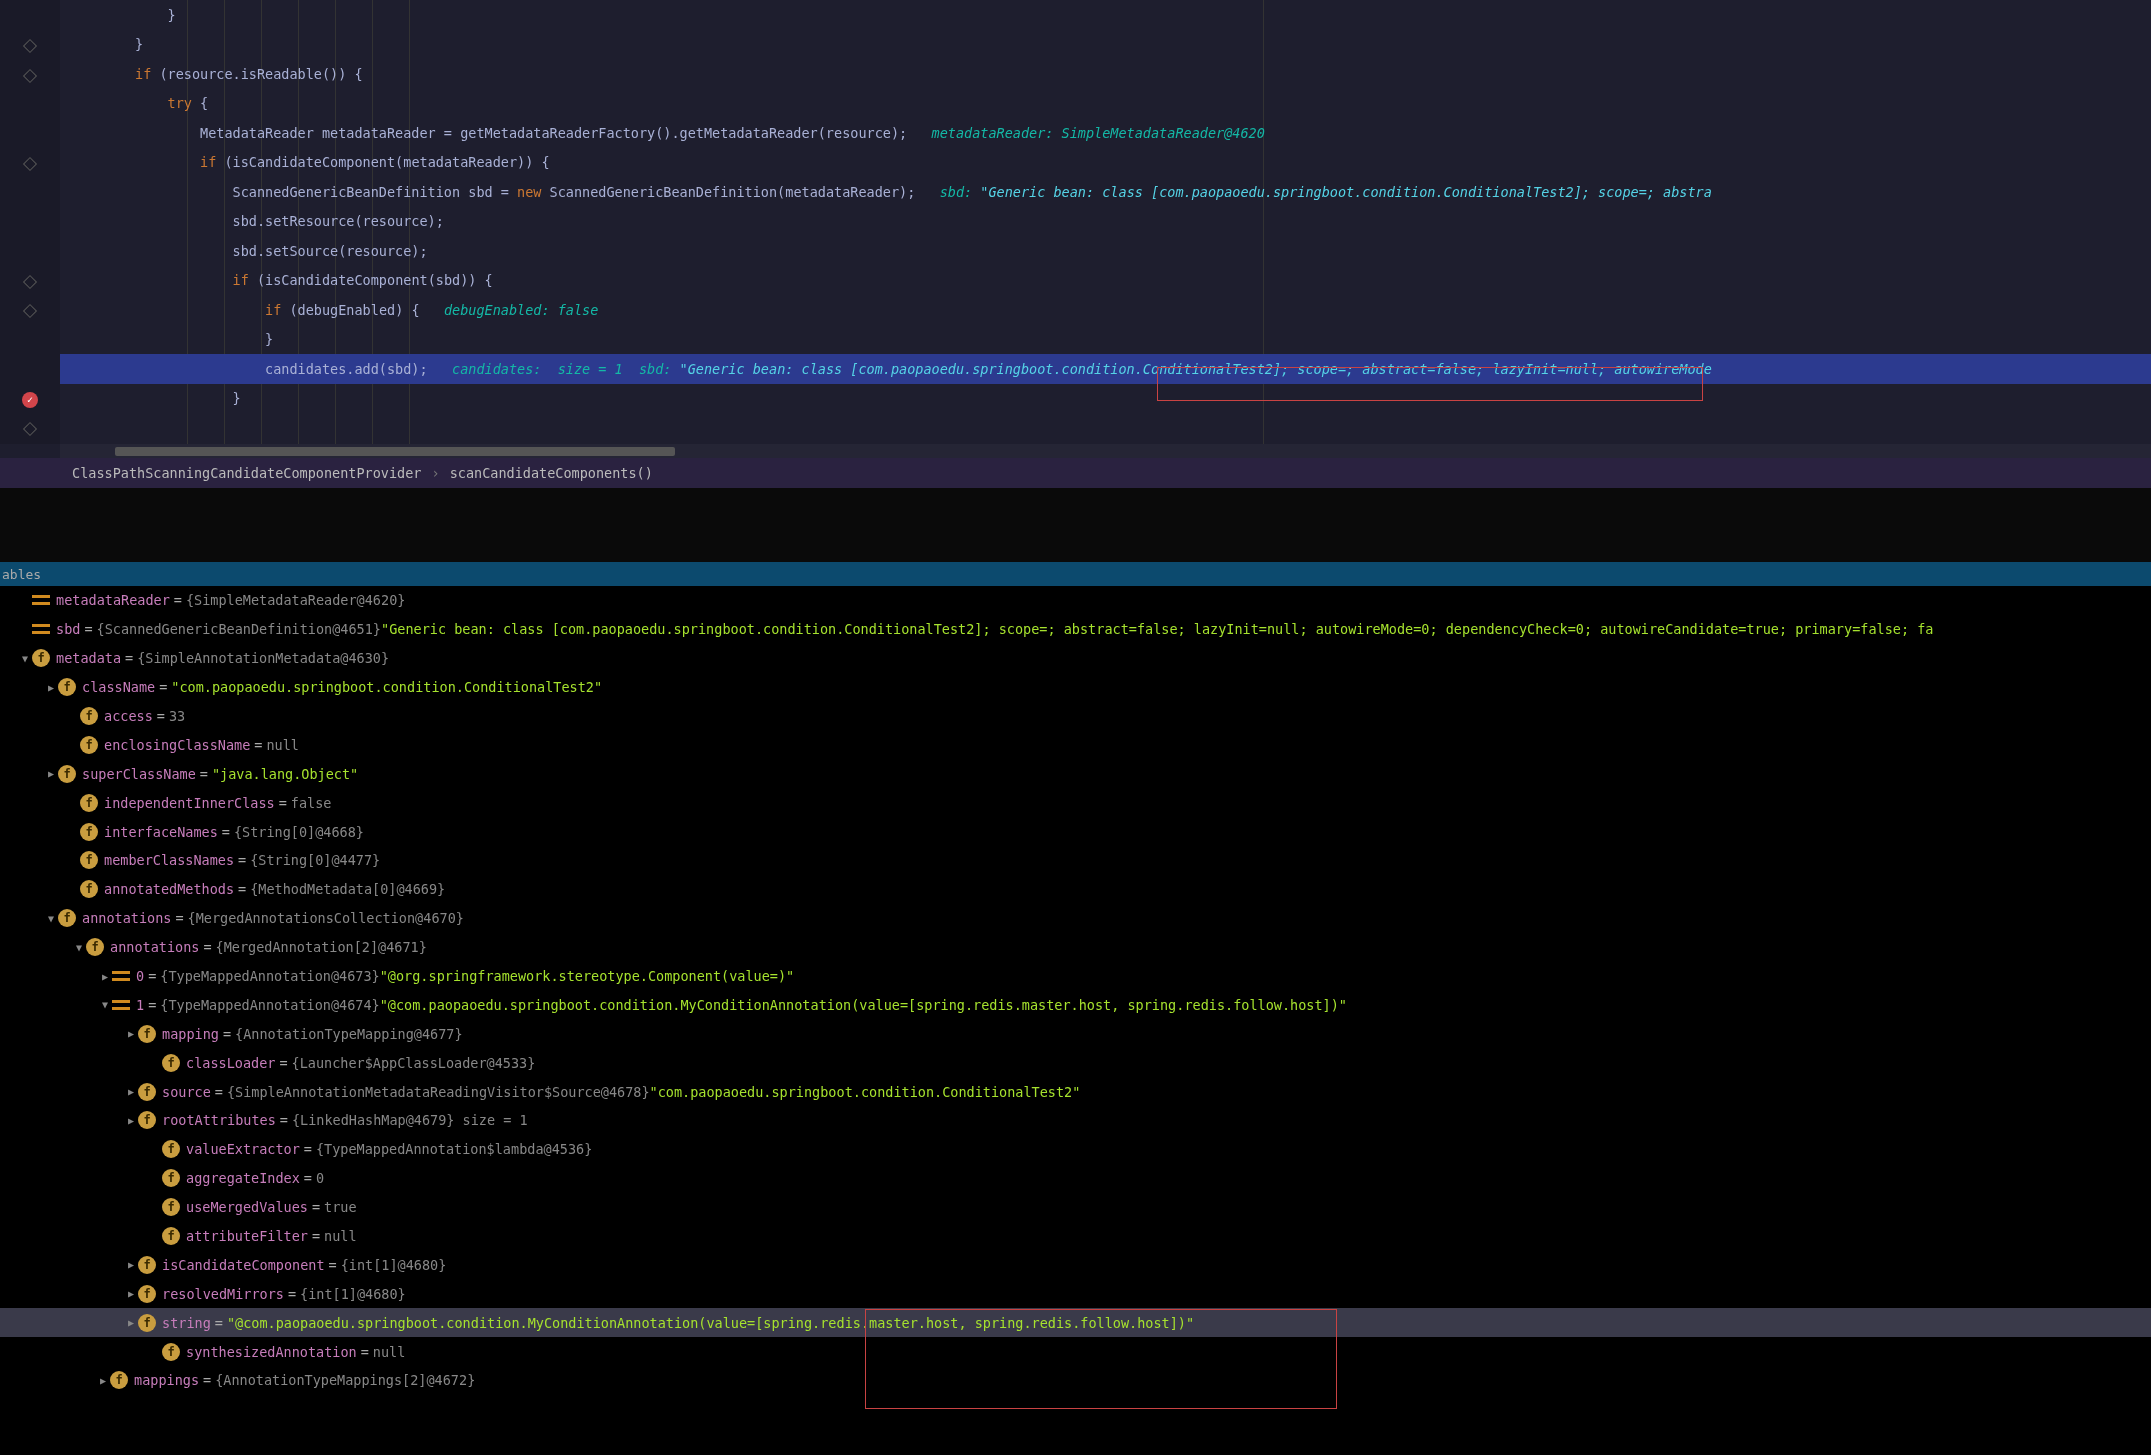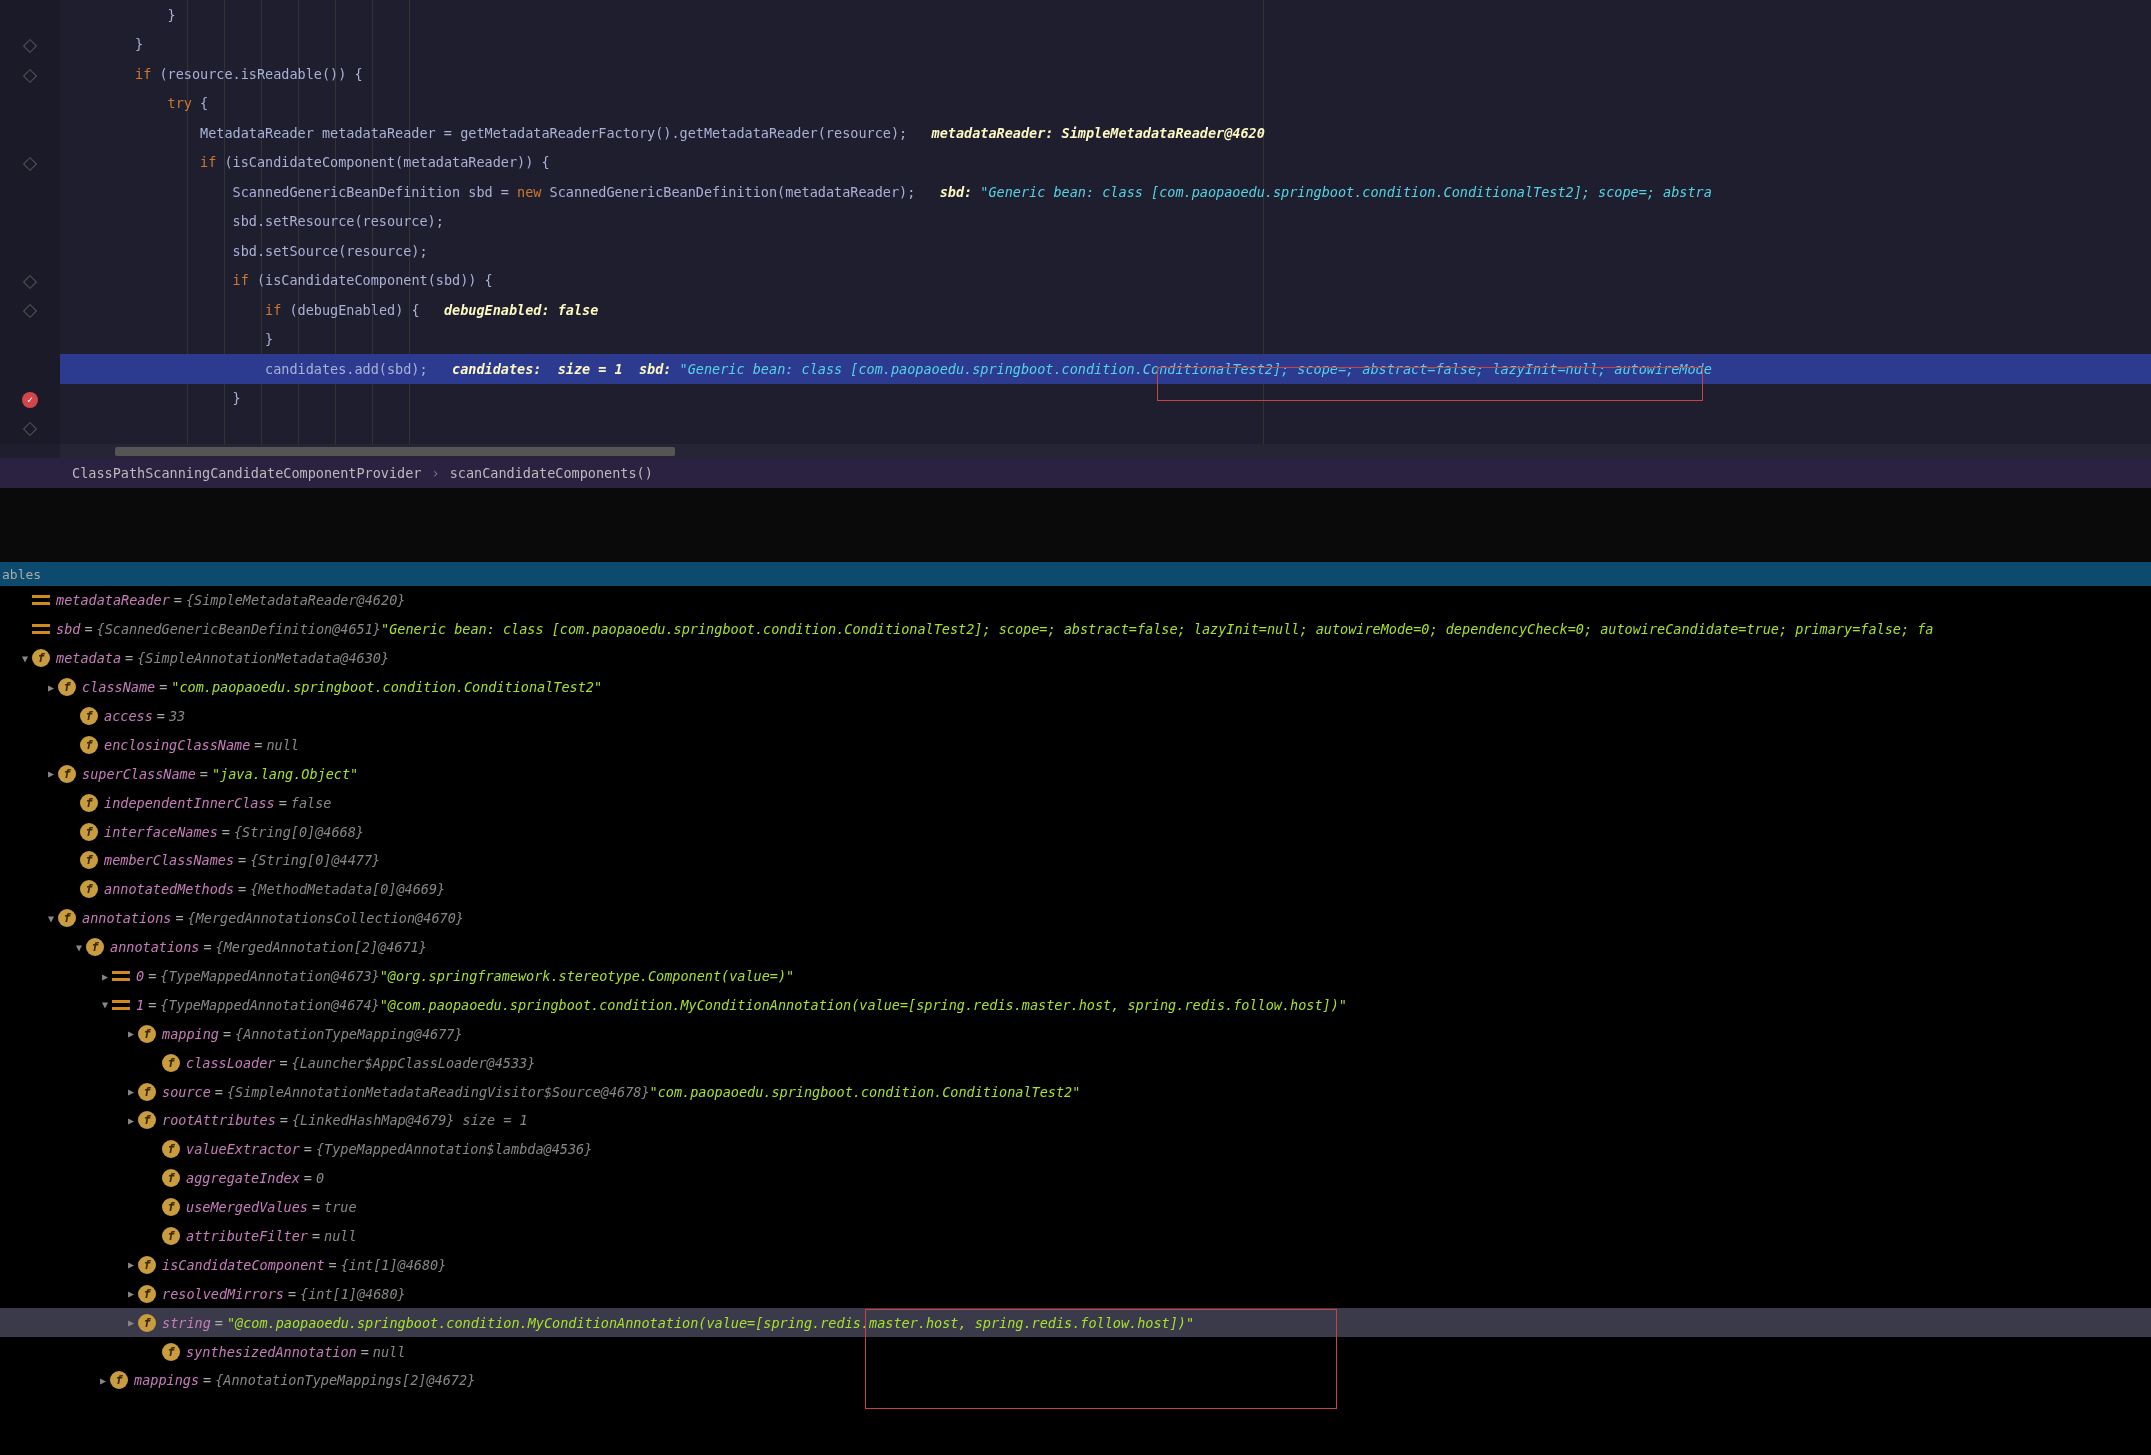--- a/index.html
+++ b/index.html
@@ -12,36 +12,36 @@
 .bp { width:16px; height:16px; background:#d2454b; border-radius:50%; display:flex; align-items:center; justify-content:center; color:#fff; font-size:10px; }
 
 .code-area { flex:1; background:#1e1e2e; position:relative; }
 .vline { position:absolute; top:0; bottom:0; width:1px; background:#333; }
 .code-line { height:29.5px; display:flex; align-items:center; padding-left:10px; white-space:pre; position:relative; }
 .code-line.exec { background:#2c3a8f; }
 .red-box1 { border:1.5px solid #c94343; position:absolute; left:1097px; top:367px; width:546px; height:34px; pointer-events:none; }
 
 .kw { color:#cc7832; }
 .str { color:#6a8759; }
-.inlay { color:#fef9c3; font-style:italic;font-weight:bold; }
+.inlay { color:#14b8a6; font-style:italic; }
 .inlay-str { color:#55d3e6; font-style:italic; }
 .paren-badge { background:#444; padding:1px 4px; border-radius:2px; color:#ccc; font-size:11px; margin:0 2px; }
 
 .scrollbar-h { height:14px; background:#252535; display:flex; align-items:center; margin-left:60px; }
 .scrollbar-thumb { height:9px; background:#555; border-radius:2px; width:560px; margin-left:55px; }
 
 .breadcrumb { height:30px; background:#2a2240; color:#bbb; display:flex; align-items:center; padding-left:72px; font-size:14px; }
 .bc-sep { margin:0 10px; color:#777; }
 
 .gap { height:74px; background:#0a0a0a; }
 
 .vars-header { height:24px; background:#0c4a6e; color:#aaa; padding-left:2px; font-size:13px; display:flex; align-items:center; }
 
 .vars-pane { background:#000; height:883px; overflow:hidden; }
-.var-row { height:28.9px; display:flex; align-items:center;font-style:italic; }
+.var-row { height:28.9px; display:flex; align-items:center; }
 .var-row.sel { background:#3a3a4a; }
 .tri { width:10px; display:inline-block; color:#888; font-size:10px; }
 .ic-f { width:18px; height:18px; background:#c99d3f; border-radius:50%; color:#3a2a00; display:inline-flex; align-items:center; justify-content:center; font-weight:bold; font-size:12px; margin-right:6px; }
 .ic-eq { width:18px; height:10px; display:inline-flex; flex-direction:column; justify-content:space-between; margin-right:6px; }
 .ic-eq span { height:3px; background:#d08a1f; width:100%; }
 .var-name { color:#c77dbb; }
 .var-eq { color:#aaa; margin:0 4px; }
 .var-gray { color:#888; }
 .var-val { color:#a6e22e; }
 .red-box2 { border:1.5px solid #c94343; position:absolute; left:865px; top:1309px; width:472px; height:100px; pointer-events:none; }

